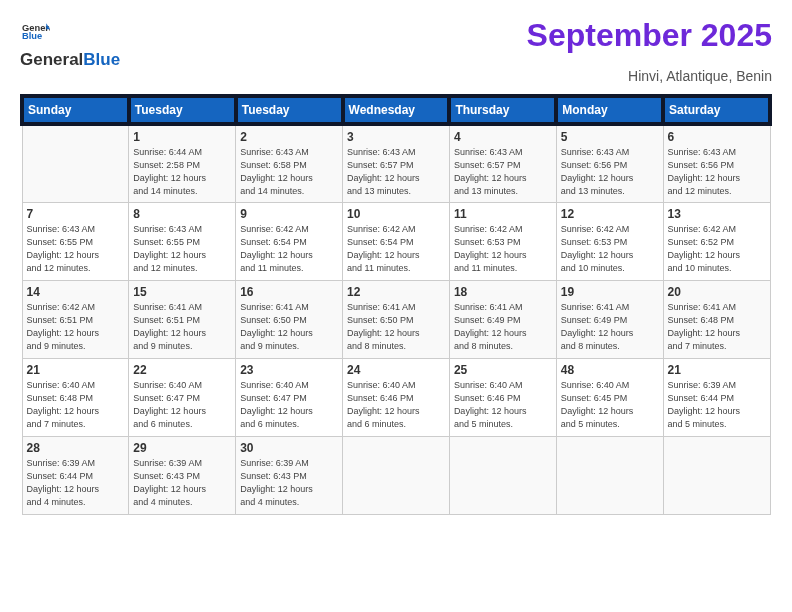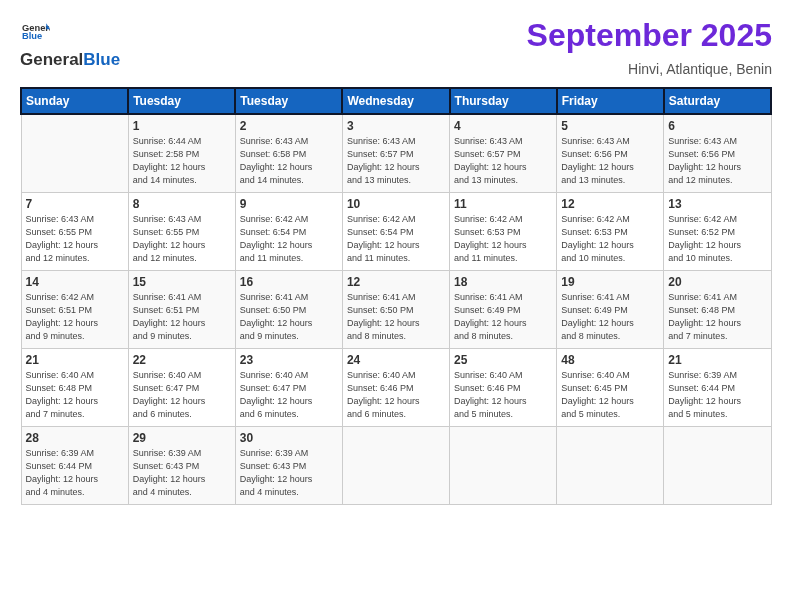--- a/index.html
+++ b/index.html
@@ -37,35 +37,35 @@
     }
     .month-title {
       font-size: 32px;
       font-weight: bold;
       color: #6d28d9;
       line-height: 1.1;
     }
     .location {
       font-size: 14px;
       color: #555;
-      margin-top: 8px;
+      margin-top: 15px;
     }
     table {
       width: 100%;
       border-collapse: collapse;
       table-layout: fixed;
     }
     thead tr th {
       background: #1565c0;
       color: #fff;
       font-size: 12px;
       font-weight: bold;
       padding: 5px 4px;
       text-align: left;
-      border: 2px solid #0f172a;
+      border: 4px solid #0f172a;
       margin-left: 36px;
     }
     tbody tr td {
       border: 1px solid #ccc;
       vertical-align: top;
       padding: 4px 4px 3px 4px;
       font-size: 9.5px;
       color: #333;
       height: 78px;
     }
@@ -116,21 +116,21 @@
   </div>
 
   <table>
     <thead>
       <tr>
       <th>Sunday</th>
           <th>Tuesday</th>
           <th>Tuesday</th>
           <th>Wednesday</th>
           <th>Thursday</th>
-          <th>Friday</th>
+          <th>Monday</th>
           <th>Saturday</th>
         </tr>
     </thead>
     <tbody id="calendar-body">
     <tr>
           <td class="empty-cell"></td>
           <td>
             <span class="day-number">1</span>
             <div class="day-info" style="white-space: pre-line;">Sunrise: 6:44 AM
 Sunset: 2:58 PM

